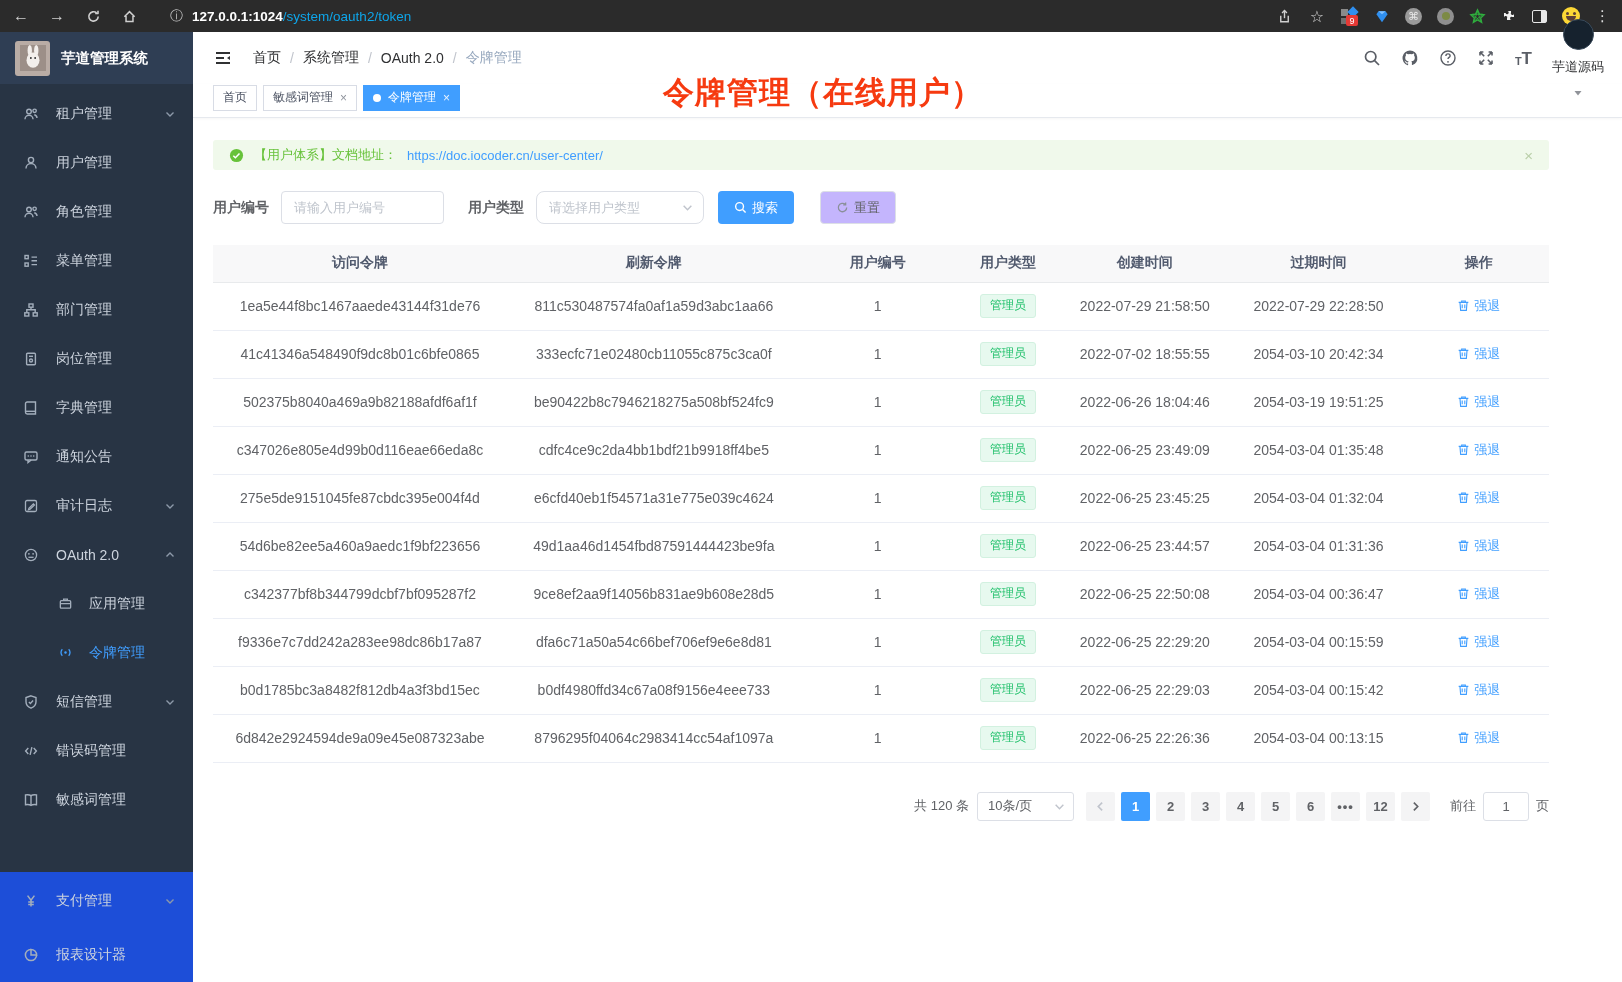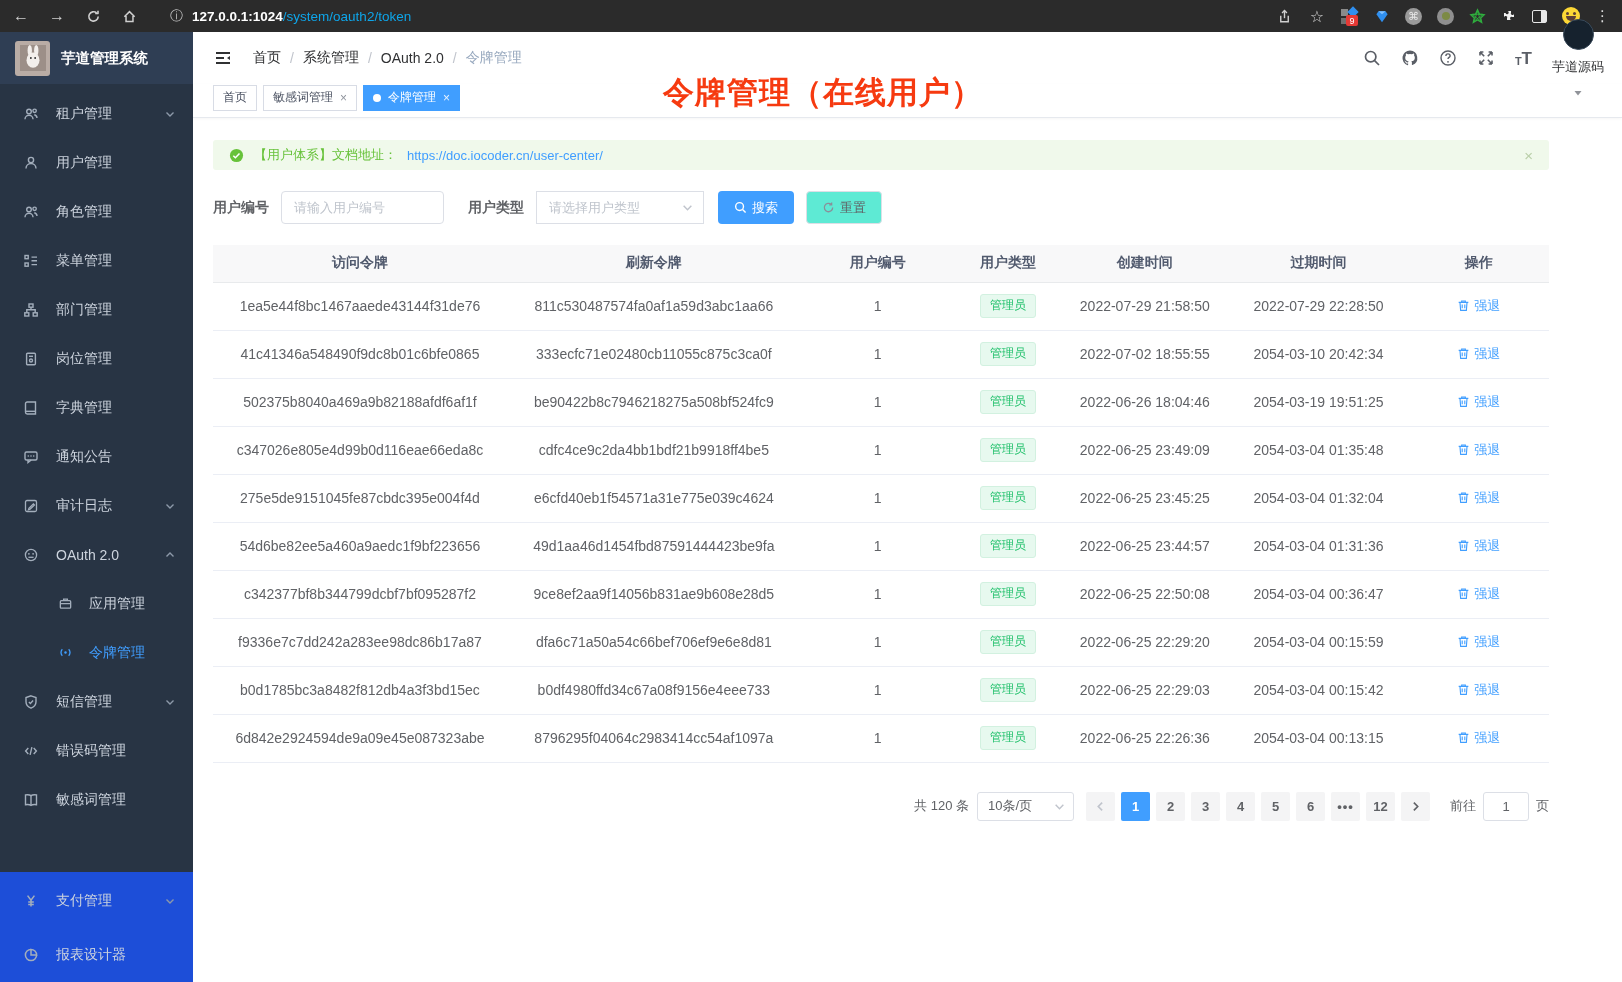--- a/index.html
+++ b/index.html
@@ -93,27 +93,27 @@
     gap:10px; padding:0 16px; font-size:13px; color:#67c23a; }
   .alert .check-ic { width:15px; height:15px; flex-shrink:0; }
   .alert a { color:#409eff; text-decoration:none; cursor:pointer; }
   .alert .aclose { margin-left:auto; color:#b9cfa8; font-size:15px; cursor:pointer; }
 
   .filters { display:flex; align-items:center; margin-top:21px; gap:10px; font-size:14px; }
   .f-label { font-weight:bold; color:#606266; margin-right:2px; }
   .f-input { width:163px; height:33px; border:1px solid #dcdfe6; border-radius:4px; padding:0 12px;
     font-size:13px; color:#606266; outline:none; font-family:inherit; }
   .f-input::placeholder { color:#bfc4cc; }
-  .f-select { width:168px; height:33px; border:1px solid #dcdfe6; border-radius:0; padding:0 10px 0 12px;
+  .f-select { width:168px; height:33px; border:1px solid #dcdfe6; border-radius:8px; padding:0 10px 0 12px;
     display:flex; align-items:center; justify-content:space-between; color:#bfc4cc; font-size:13px; cursor:pointer; margin-right:4px; }
   .f-select .sel-chev { width:11px; height:11px; color:#c0c4cc; }
   .btn { height:33px; border-radius:4px; font-size:13px; display:inline-flex; align-items:center; gap:5px;
     padding:0 15px; cursor:pointer; border:1px solid transparent; }
   .btn-primary { background:#409eff; color:#fff; }
-  .btn-plain { background:#5eead4; color:#606266; border-color:#dcdfe6; margin-left:2px; }
+  .btn-plain { background:#c4b5fd; color:#606266; border-color:#dcdfe6; margin-left:16px; }
   .btn .bic { width:13px; height:13px; }
 
   
   table.grid { width:100%; border-collapse:collapse; margin-top:21px; table-layout:fixed; }
   .grid th { background:#f8f8f9; color:#515a6e; font-size:14px; font-weight:bold; height:37px;
     text-align:center; border-bottom:1px solid #e8eaec; }
   .grid td { height:48px; font-size:14px; color:#606266; text-align:center;
     border-bottom:1px solid #ebeef5; overflow:hidden; white-space:nowrap; }
   .col-access { width:22%; } .col-refresh { width:22%; } .col-uid { width:11.5%; }
   .col-utype { width:8%; } .col-created { width:12.5%; } .col-expires { width:13.5%; } .col-op { width:10.5%; }

